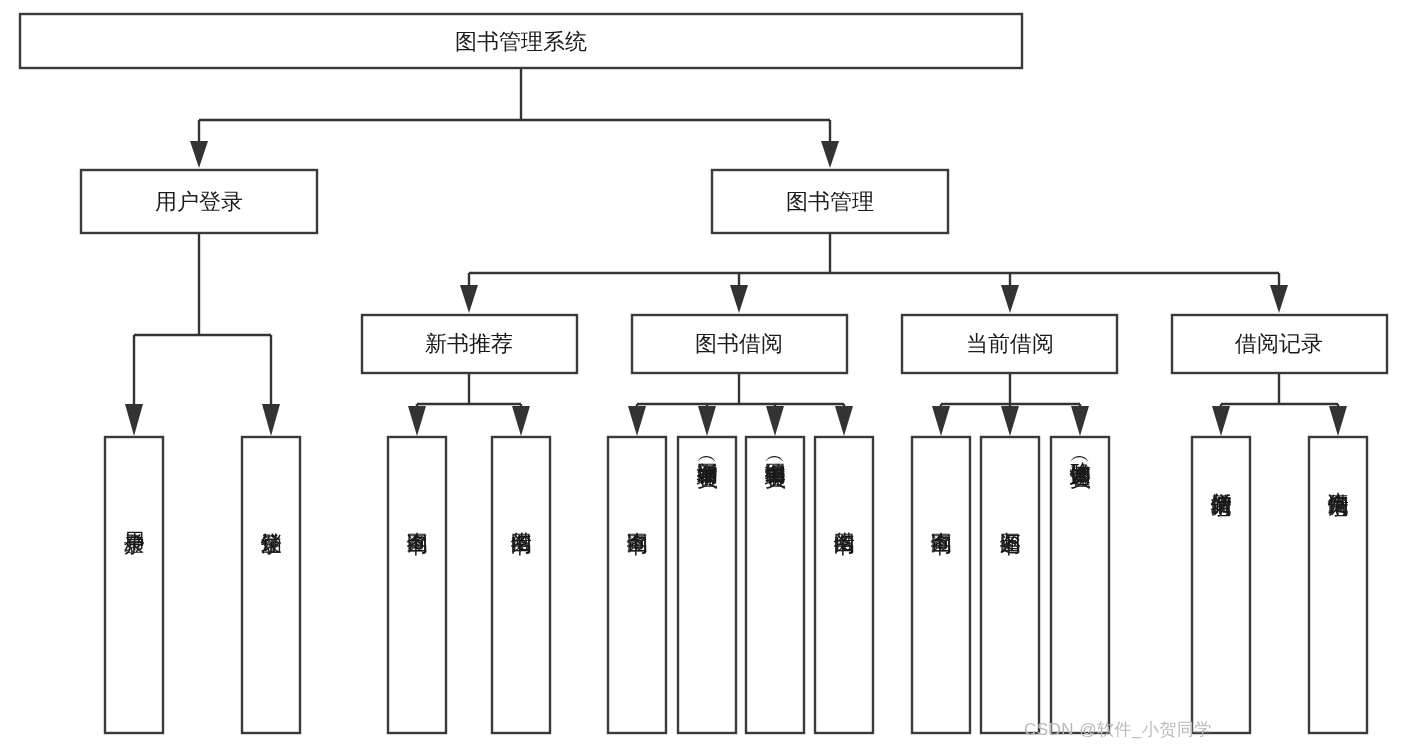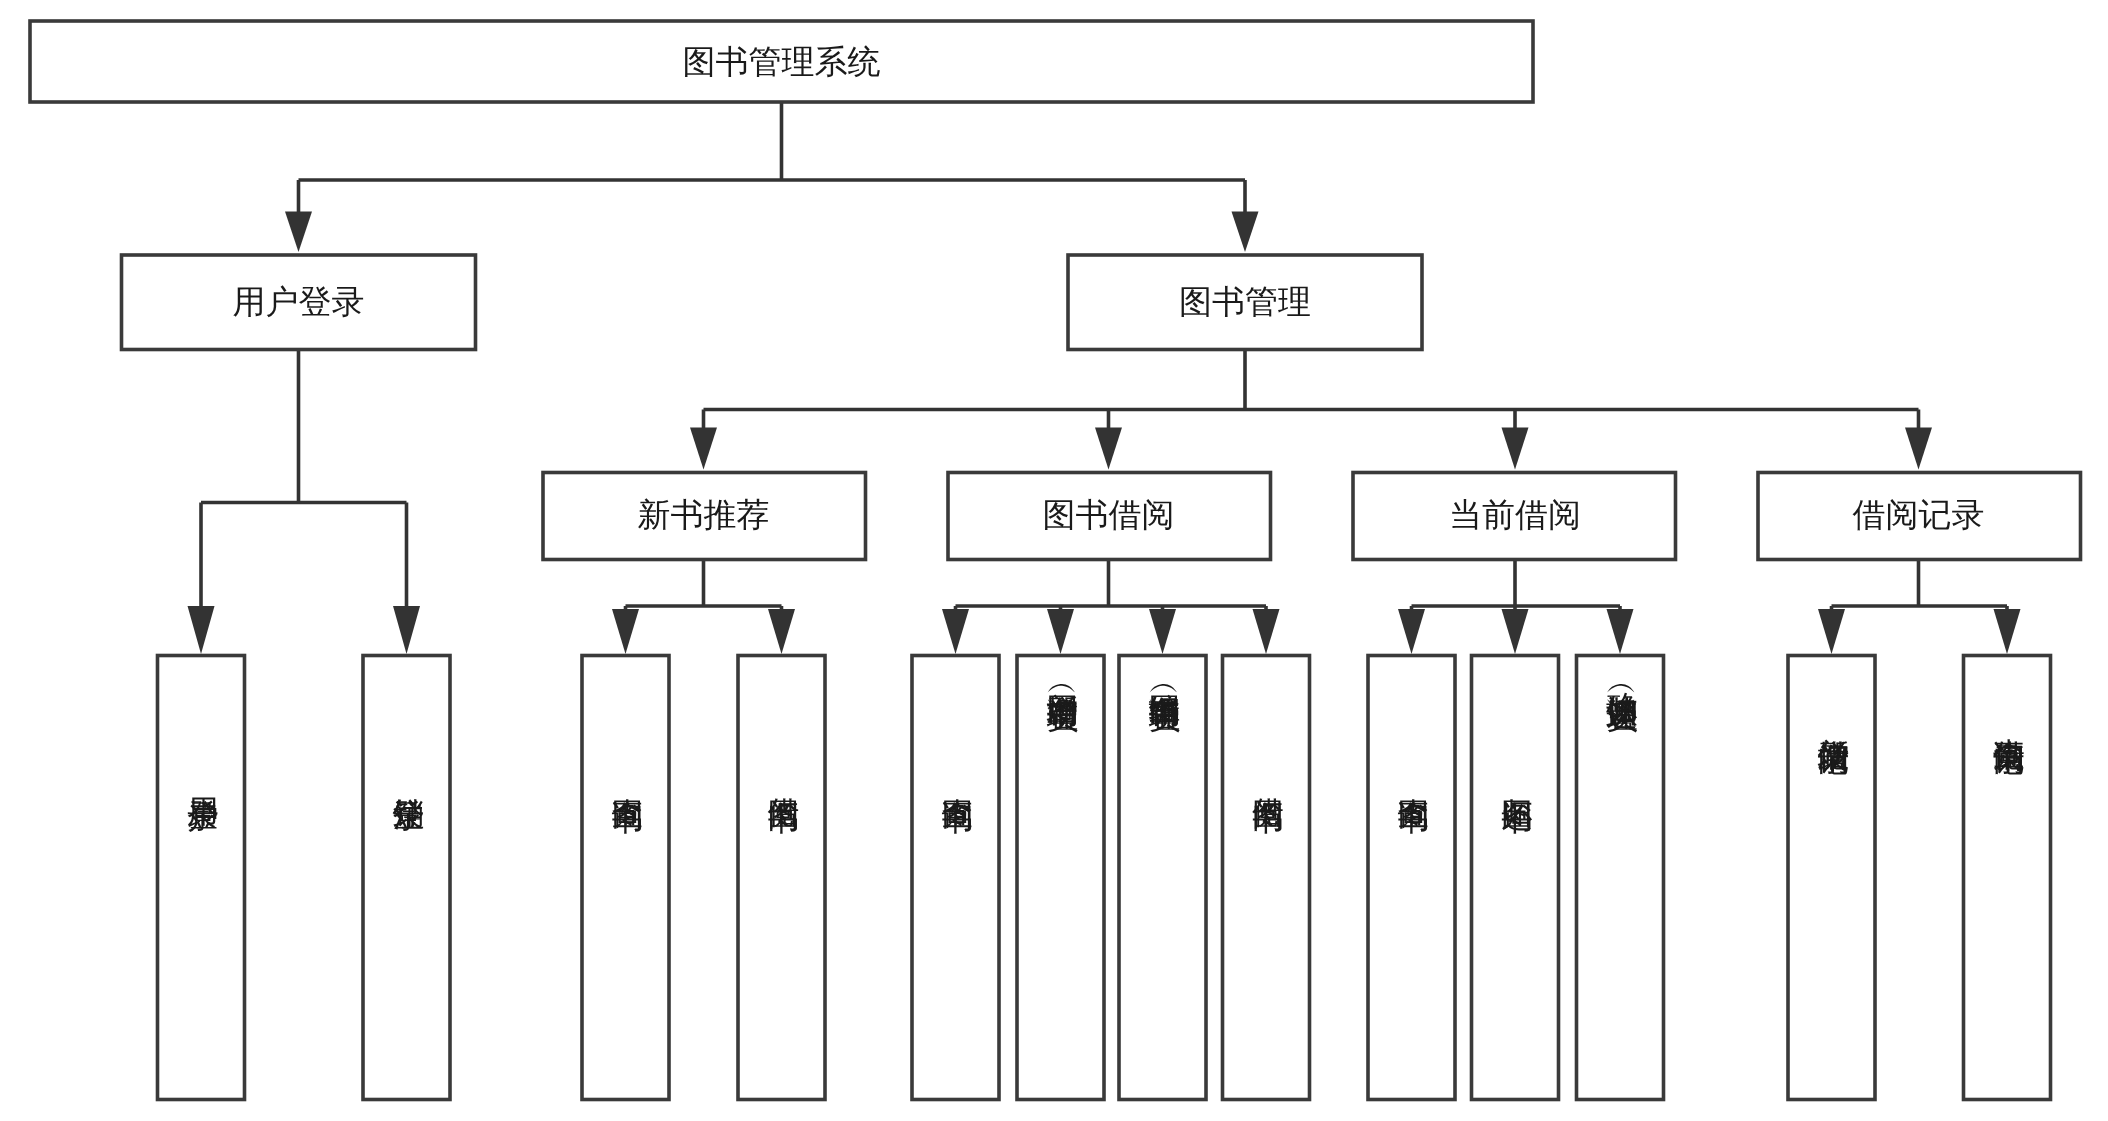--- a/index.html
+++ b/index.html
@@ -229,14 +229,15 @@
     <span class="node-label-vertical" style="position:relative; top:8px;">确认归还（管理员）</span>
   </div>
 
   <div class="vlabel-wrap" style="left:1192px; top:437px; width:58px; height:296px;">
     <span class="node-label-vertical" style="position:relative; top:38px;">新增借阅记录</span>
   </div>
   <div class="vlabel-wrap" style="left:1309px; top:437px; width:58px; height:296px;">
     <span class="node-label-vertical" style="position:relative; top:38px;">查询借阅记录</span>
   </div>
 
+  <div class="watermark">CSDN @软件_小贺同学</div>
 
 </div>
 
 </body></html>

